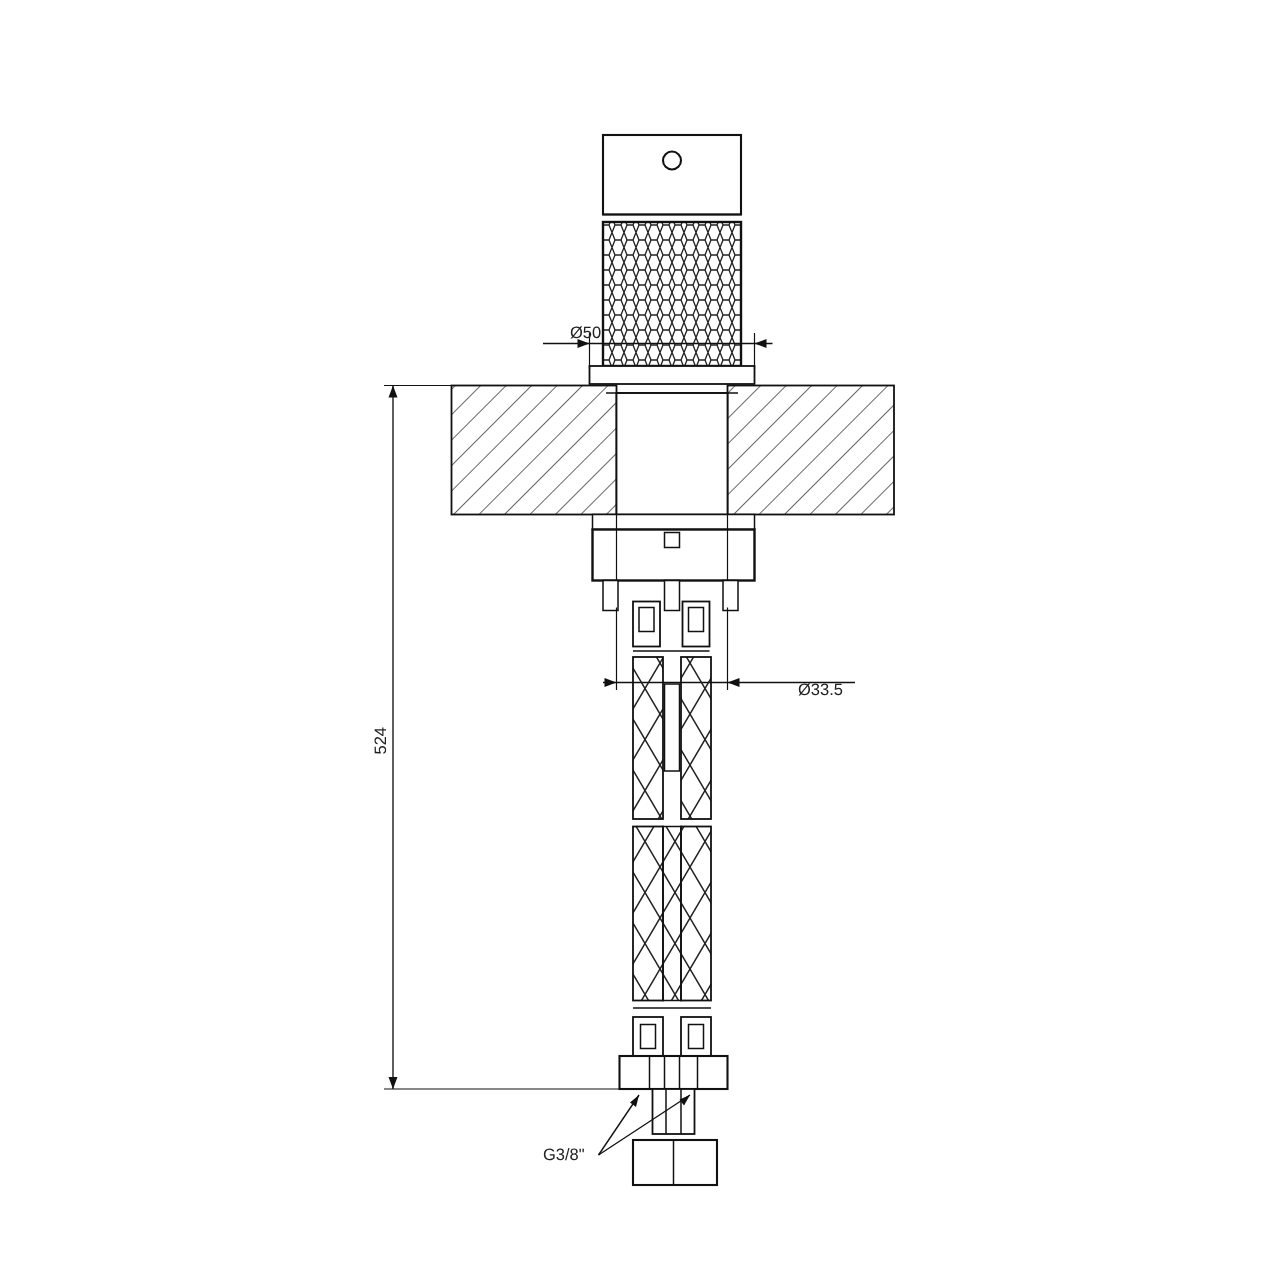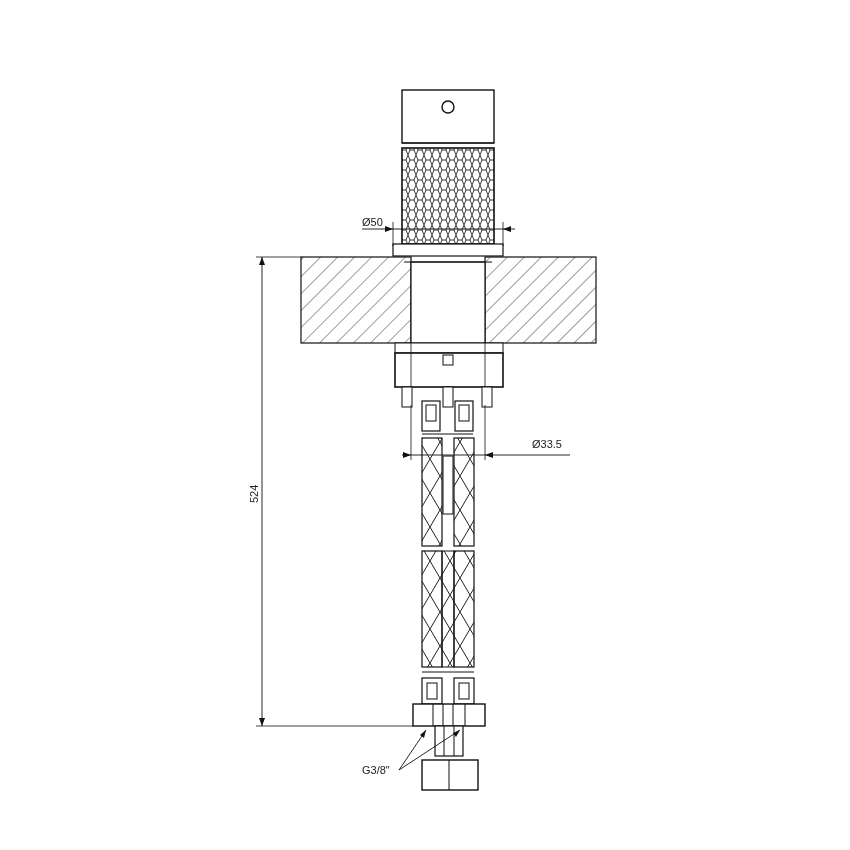--- a/index.html
+++ b/index.html
@@ -120,16 +120,16 @@
 
   <g>
     <line x1="262" y1="257" x2="262" y2="726" stroke="#111" stroke-width="0.9"></line>
     <line x1="256" y1="257" x2="301" y2="257" stroke="#111" stroke-width="0.8"></line>
     <line x1="256" y1="726" x2="413" y2="726" stroke="#111" stroke-width="0.8"></line>
     <polygon points="262,257 259,265 265,265" fill="#111"></polygon>
     <polygon points="262,726 259,718 265,718" fill="#111"></polygon>
   </g>
 </svg>
 
-<div class="lbl" style="left:362px; top:216px;">Ø50</div>
-<div class="lbl" style="left:532px; top:438px;">Ø33.5</div>
+<div class="lbl" style="left:380px; top:216px;">Ø50</div>
+<div class="lbl" style="left:532px; top:454px;">Ø33.5</div>
 <div class="lbl vert" style="left:248px; top:503px;">524</div>
 <div class="lbl" style="left:362px; top:764px;">G3/8"</div>
 
 </body></html>

